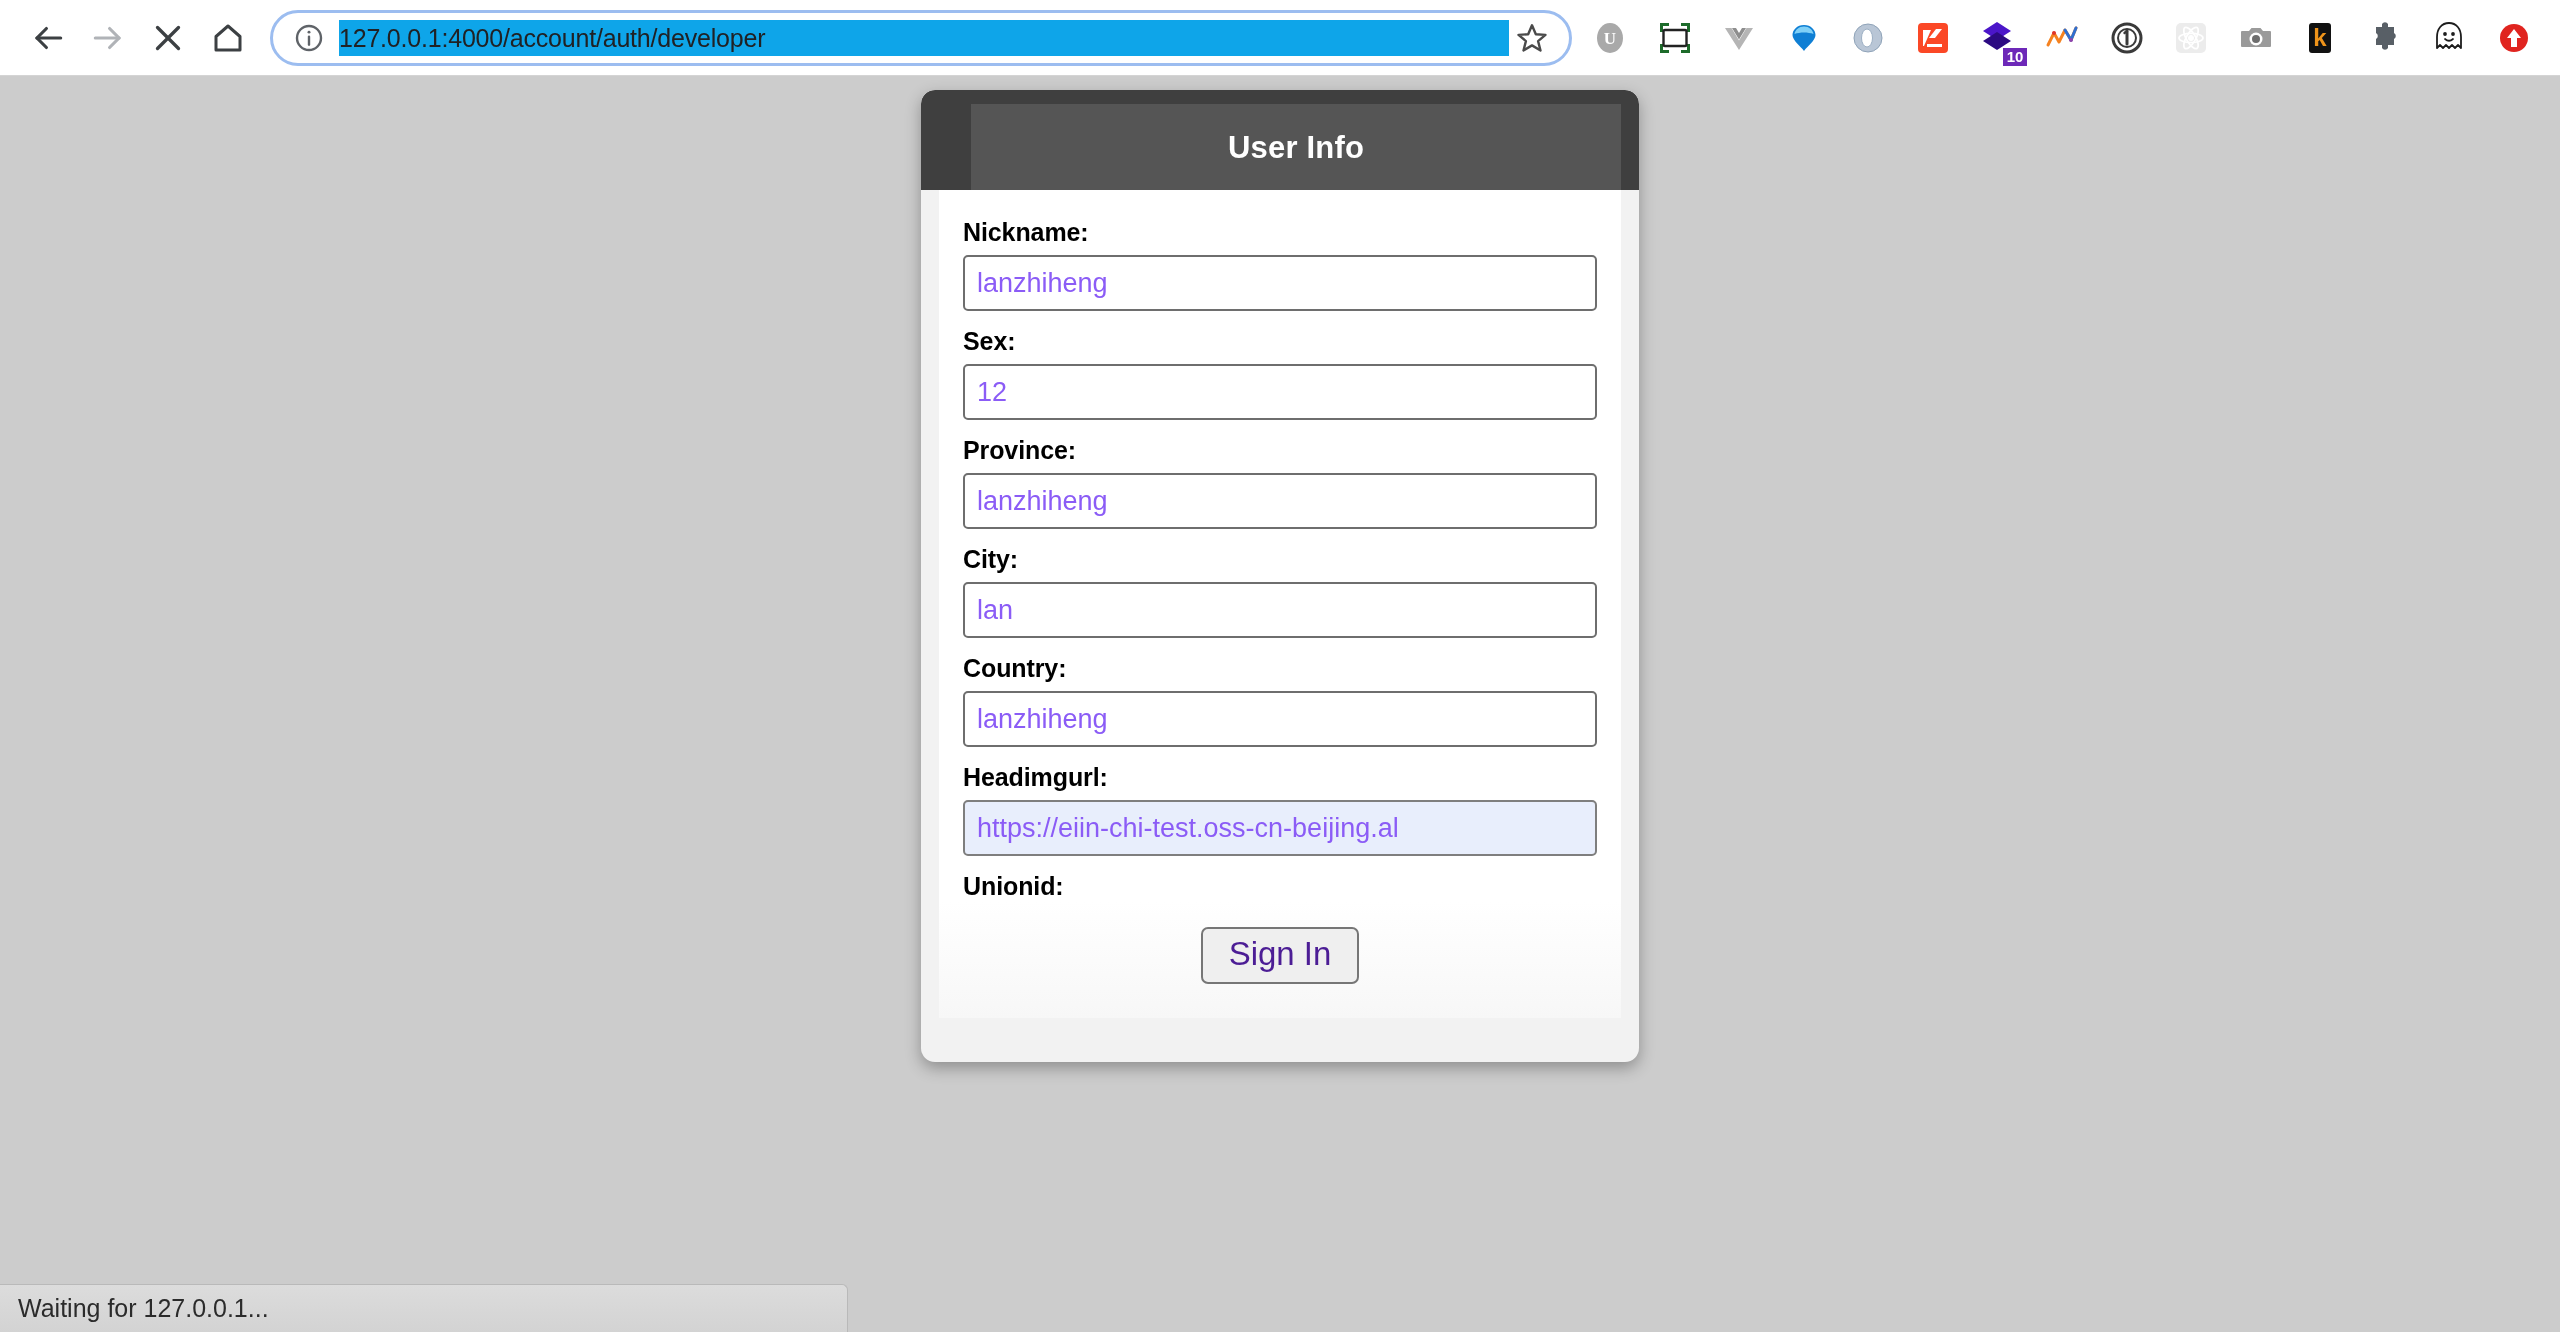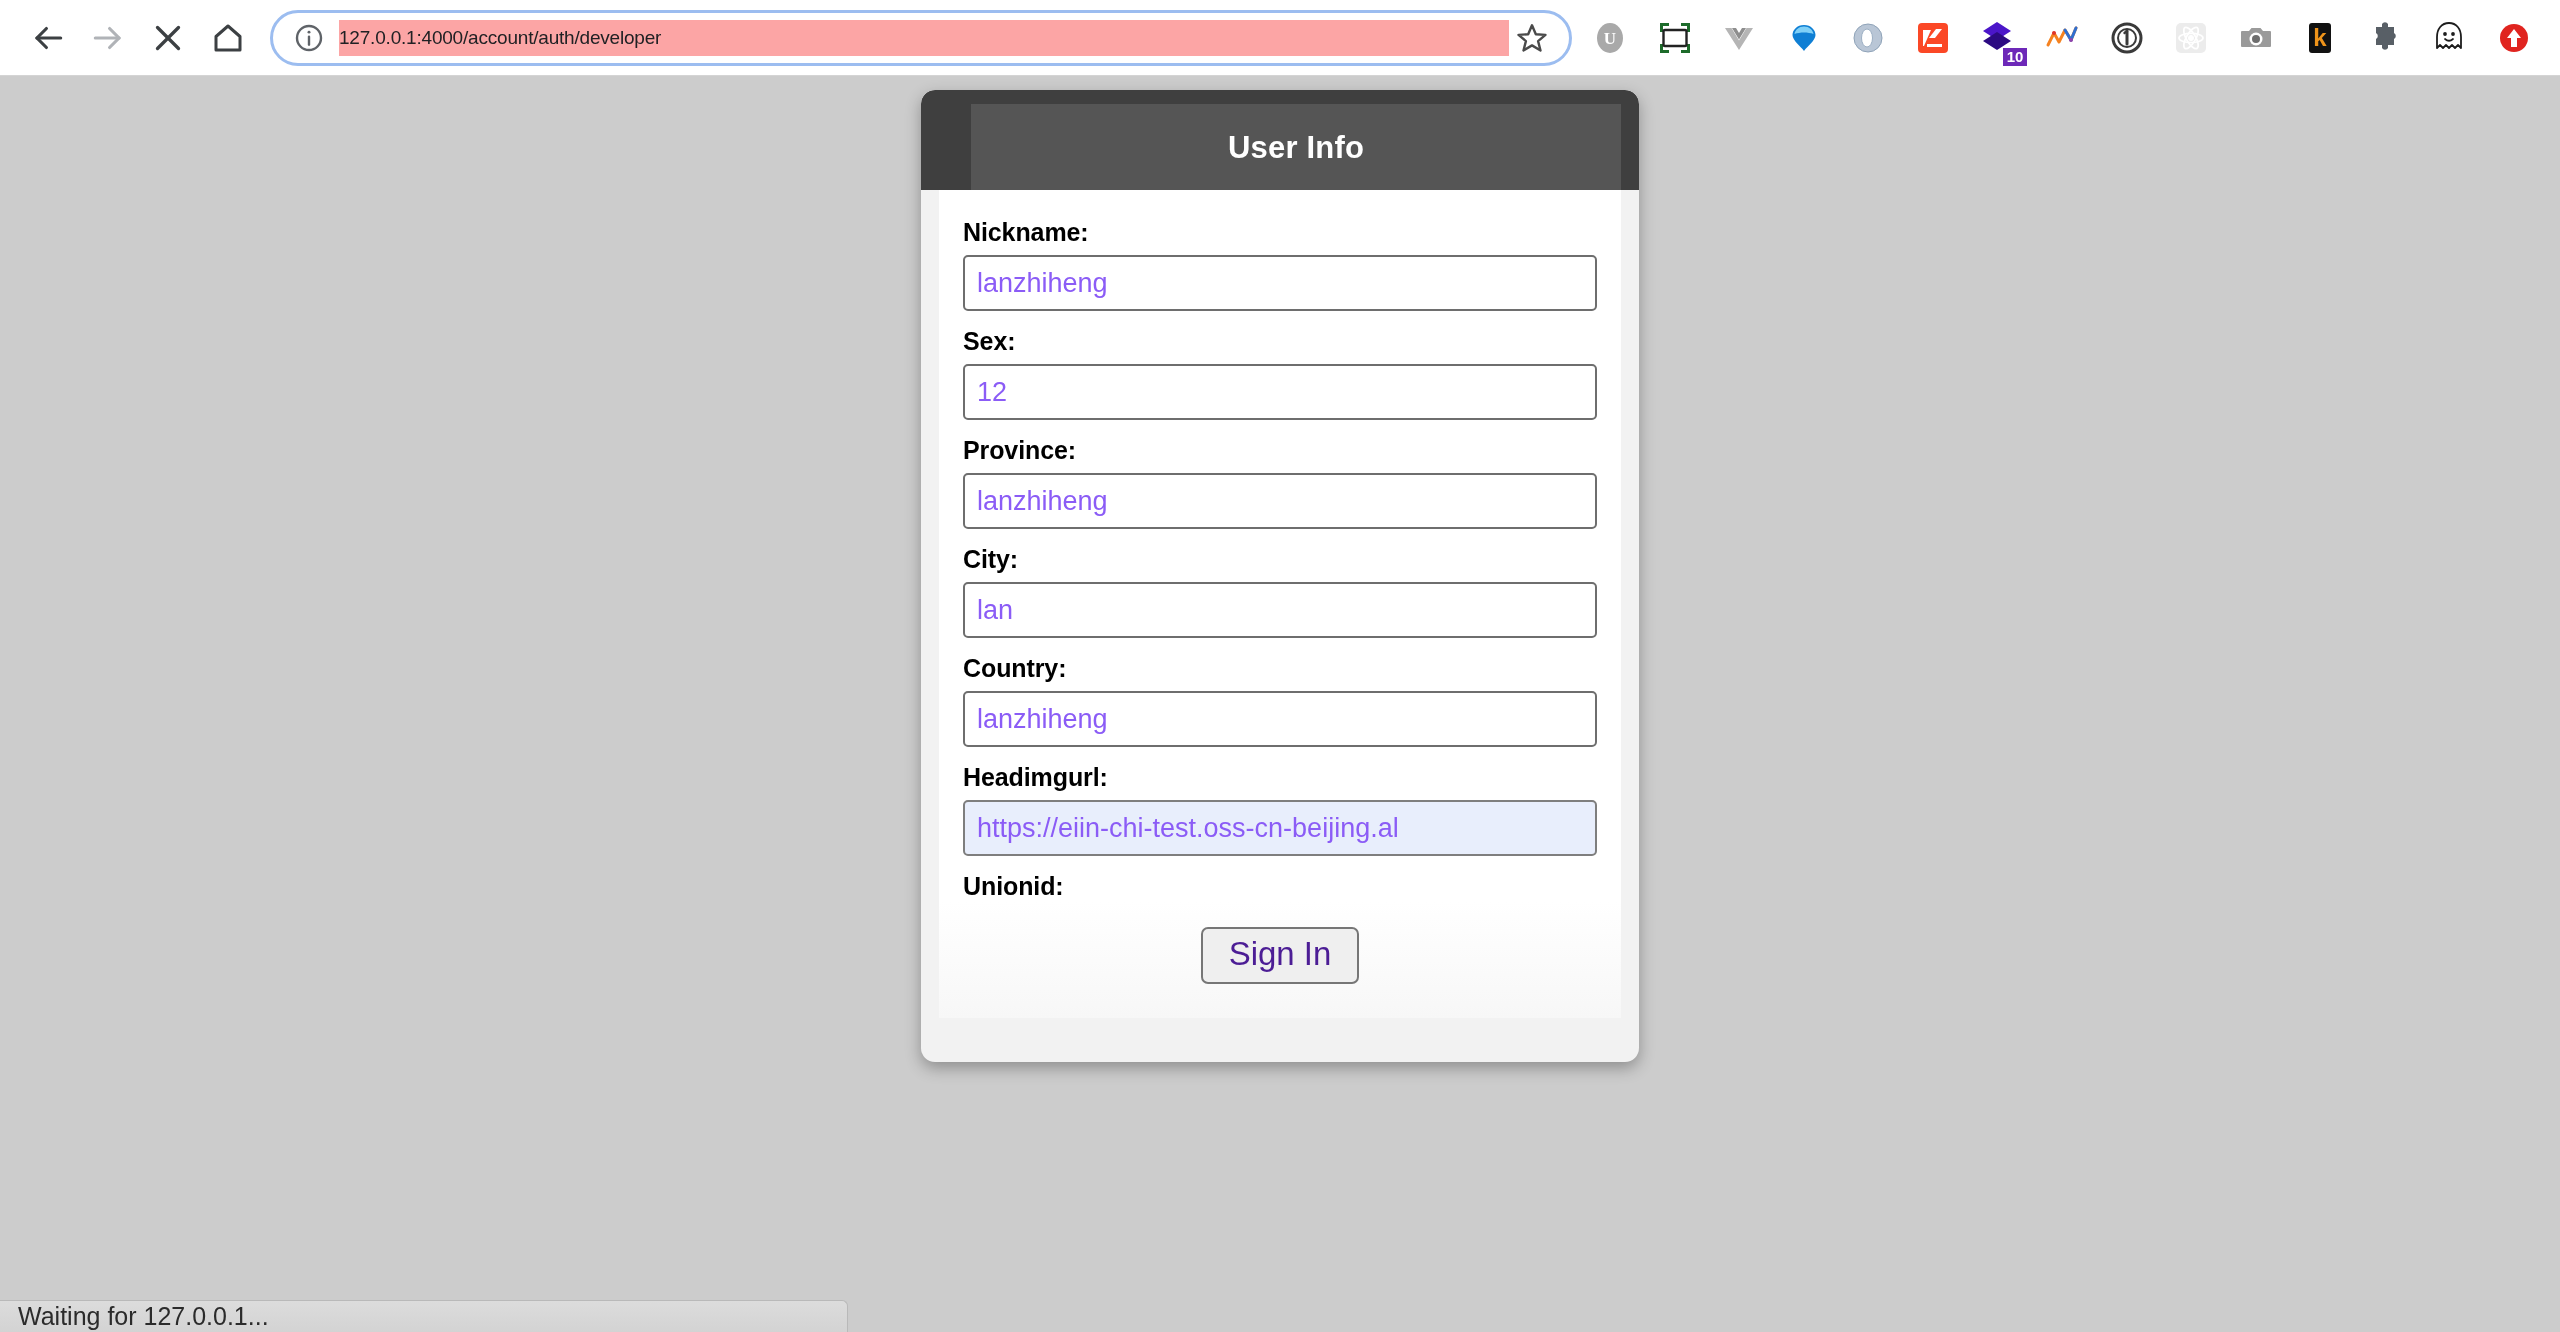--- a/index.html
+++ b/index.html
@@ -56,23 +56,23 @@
   }
   .info-icon {
     width: 36px; height: 36px;
     flex: 0 0 auto;
     display: flex; align-items: center; justify-content: center;
     cursor: pointer;
   }
   .url-text {
     flex: 1 1 auto;
     margin-left: 12px;
-    font-size: 19px;
+    font-size: 25px;
     color: #202124;
-    background: #fca5a5;
+    background: #0ea5e9;
     white-space: nowrap;
     overflow: hidden;
     line-height: 36px;
     height: 36px;
     letter-spacing: -0.2px;
     cursor: text;
   }
   .star-btn {
     width: 46px; height: 46px;
     flex: 0 0 auto;
@@ -204,21 +204,21 @@
     cursor: pointer;
     line-height: 1.1;
   }
 
   
   .status-bar {
     position: absolute;
     left: 0;
     bottom: 0;
     width: 848px;
-    height: 32px;
+    height: 48px;
     background: linear-gradient(180deg, #dcdcdc 0%, #d3d3d3 100%);
     border-top: 1px solid #b9b9b9;
     border-right: 1px solid #b9b9b9;
     border-top-right-radius: 6px;
     display: flex;
     align-items: center;
     padding-left: 18px;
     z-index: 30;
   }
   .status-text {

